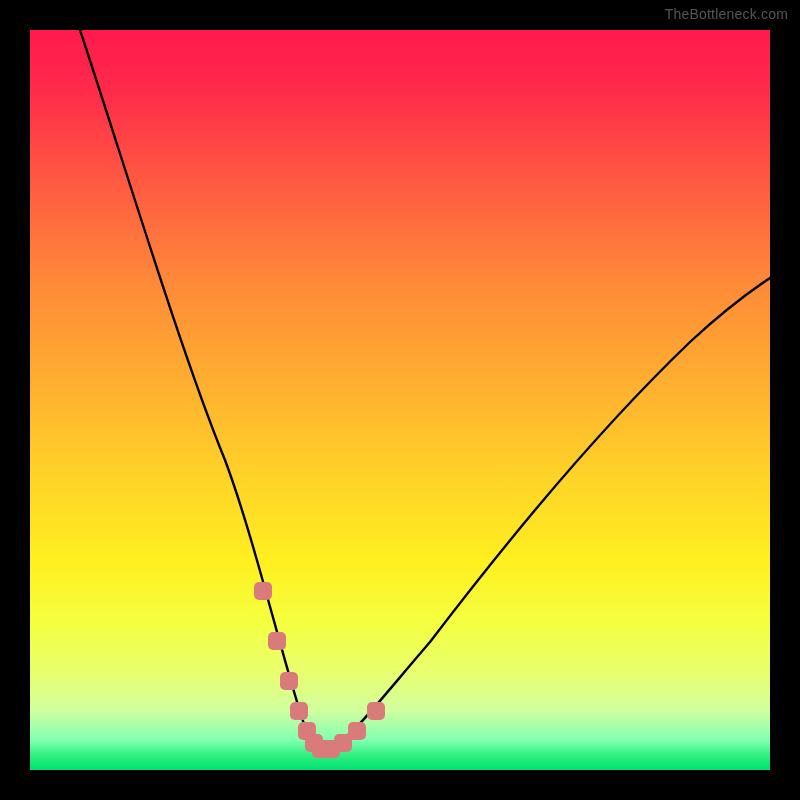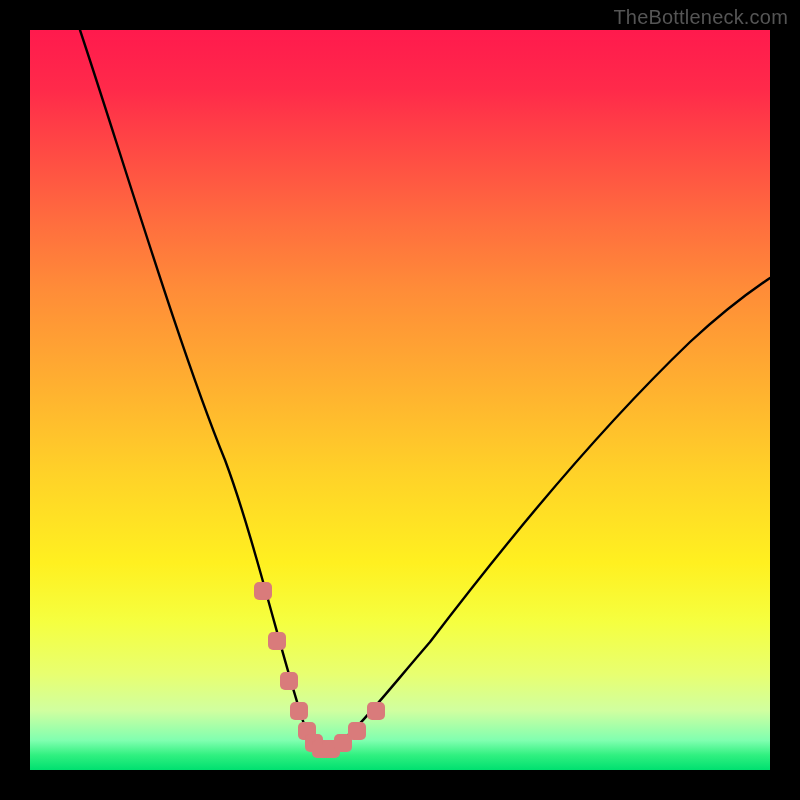--- a/index.html
+++ b/index.html
@@ -47,21 +47,21 @@
     top: 30px;
     left: 30px;
     width: 740px;
     height: 740px;
   }
   .watermark {
     position: absolute;
     top: 6px;
     right: 12px;
     color: #555;
-    font-size: 20px;
+    font-size: 14px;
     font-weight: 400;
     letter-spacing: 0.2px;
   }
 </style>
 </head>
 <body>
 
 <div class="frame">
   <div class="plot-bg"></div>
 

